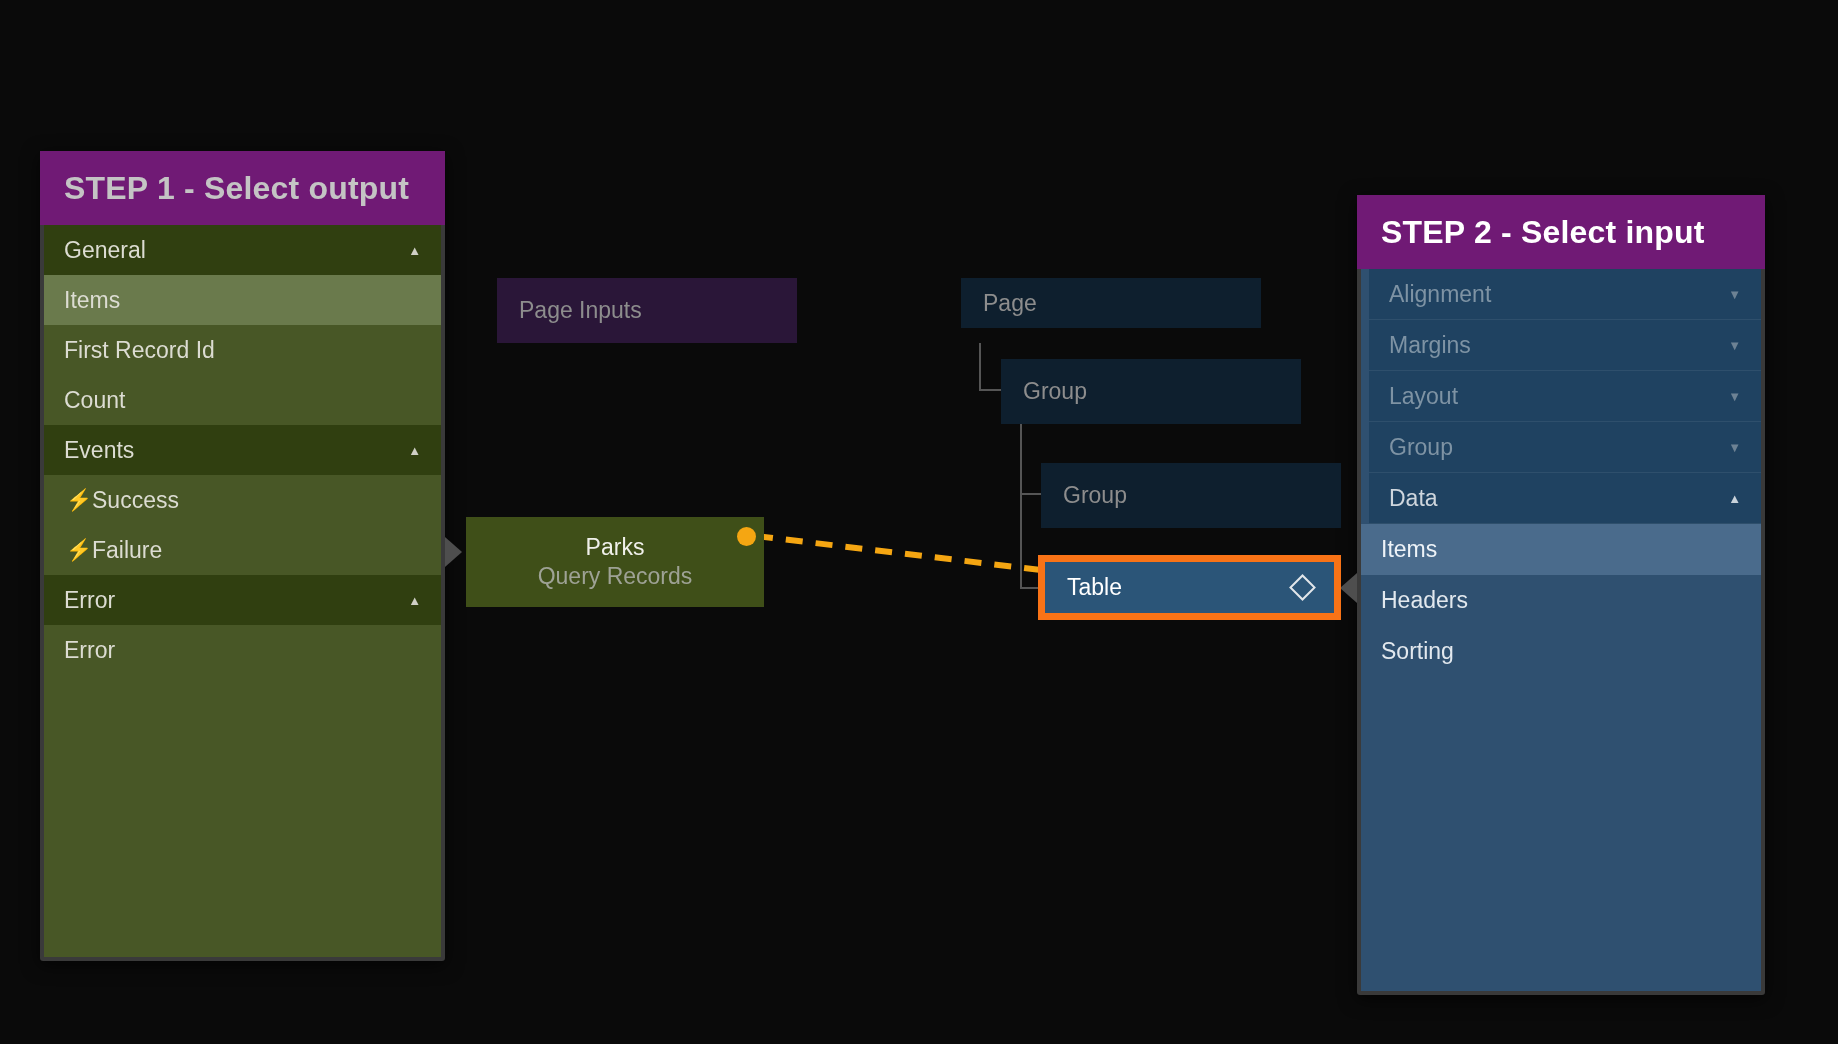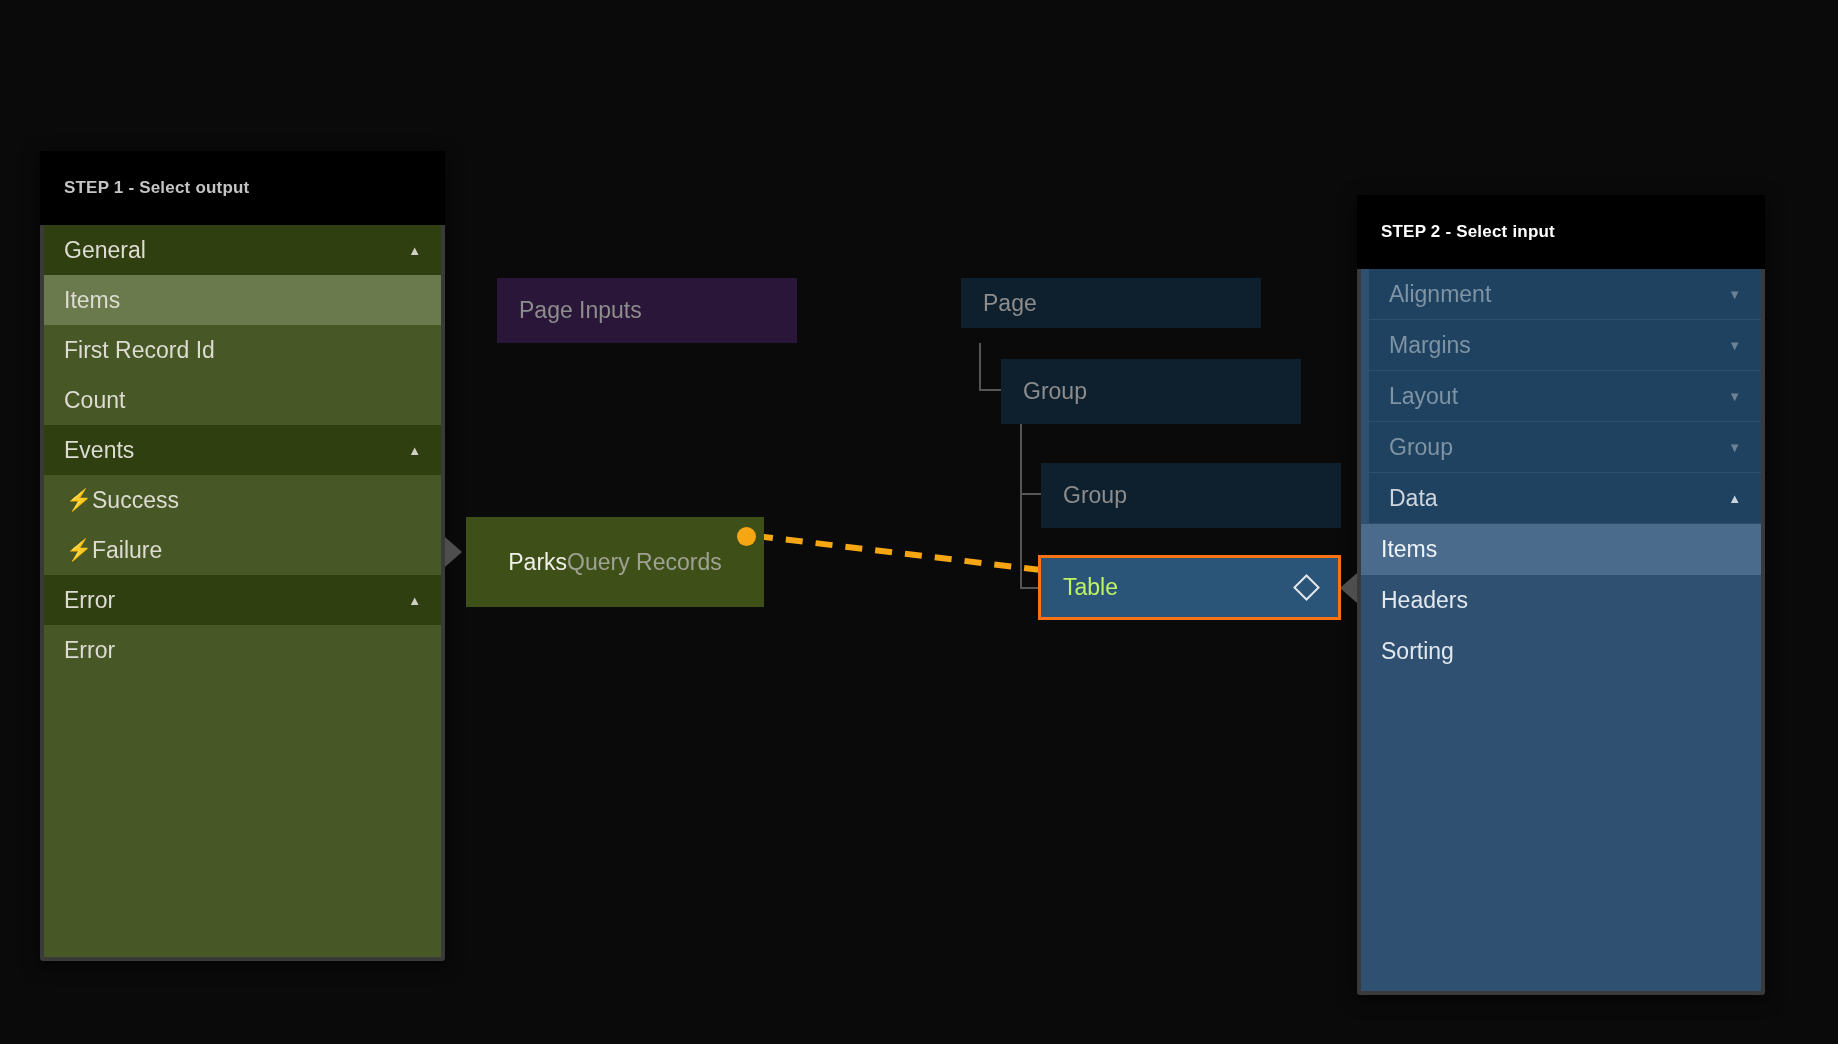--- a/index.html
+++ b/index.html
@@ -17,23 +17,23 @@
     position: absolute;
     background: #3a3a3a;
     border-radius: 3px;
     display: flex; flex-direction: column;
     box-shadow: 0 4px 18px rgba(0,0,0,.65);
   }
   .panel-header {
     height: 74px; flex: 0 0 74px;
     display: flex; align-items: center;
     padding: 0 24px;
-    font-size: 17px; font-weight: bold;
+    font-size: 32px; font-weight: bold;
     letter-spacing: .2px;
-    background: #000000;
+    background: #701a75;
   }
   .panel-body {
     flex: 1 1 auto;
     margin: 0 4px 4px 4px;
     overflow: hidden;
     position: relative;
   }
 
   
   #step1 { left: 40px; top: 151px; width: 405px; height: 810px; }
@@ -92,26 +92,26 @@
     display: flex; align-items: center;
     padding: 0 22px;
     font-size: 23px;
     color: #8d8d8d;
   }
   .node-purple { background: #2a1638; }
   .node-blue   { background: #0e1f2e; }
   .node-green  { background: #3f4f18; color: #e8e8e0; }
   .node-green .n-title { color: #f0f0ea; font-size: 23px; line-height: 1.25; }
   .node-green .n-sub   { color: #9ea295; font-size: 23px; line-height: 1.25; }
-  .node-col { display: flex; flex-direction: row; justify-content: center; }
+  .node-col { display: flex; flex-direction: column; justify-content: center; }
 
   .node-selected {
     background: #2b5578;
-    border: 3px solid #f97316;
-    color: #bef264;
+    border: 7px solid #f97316;
+    color: #ffffff;
   }
   .diamond {
     margin-left: auto;
     width: 19px; height: 19px;
     border: 2.5px solid #e2e6ea;
     transform: rotate(45deg);
   }
 
   
   .tline { position: absolute; background: #555555; }

